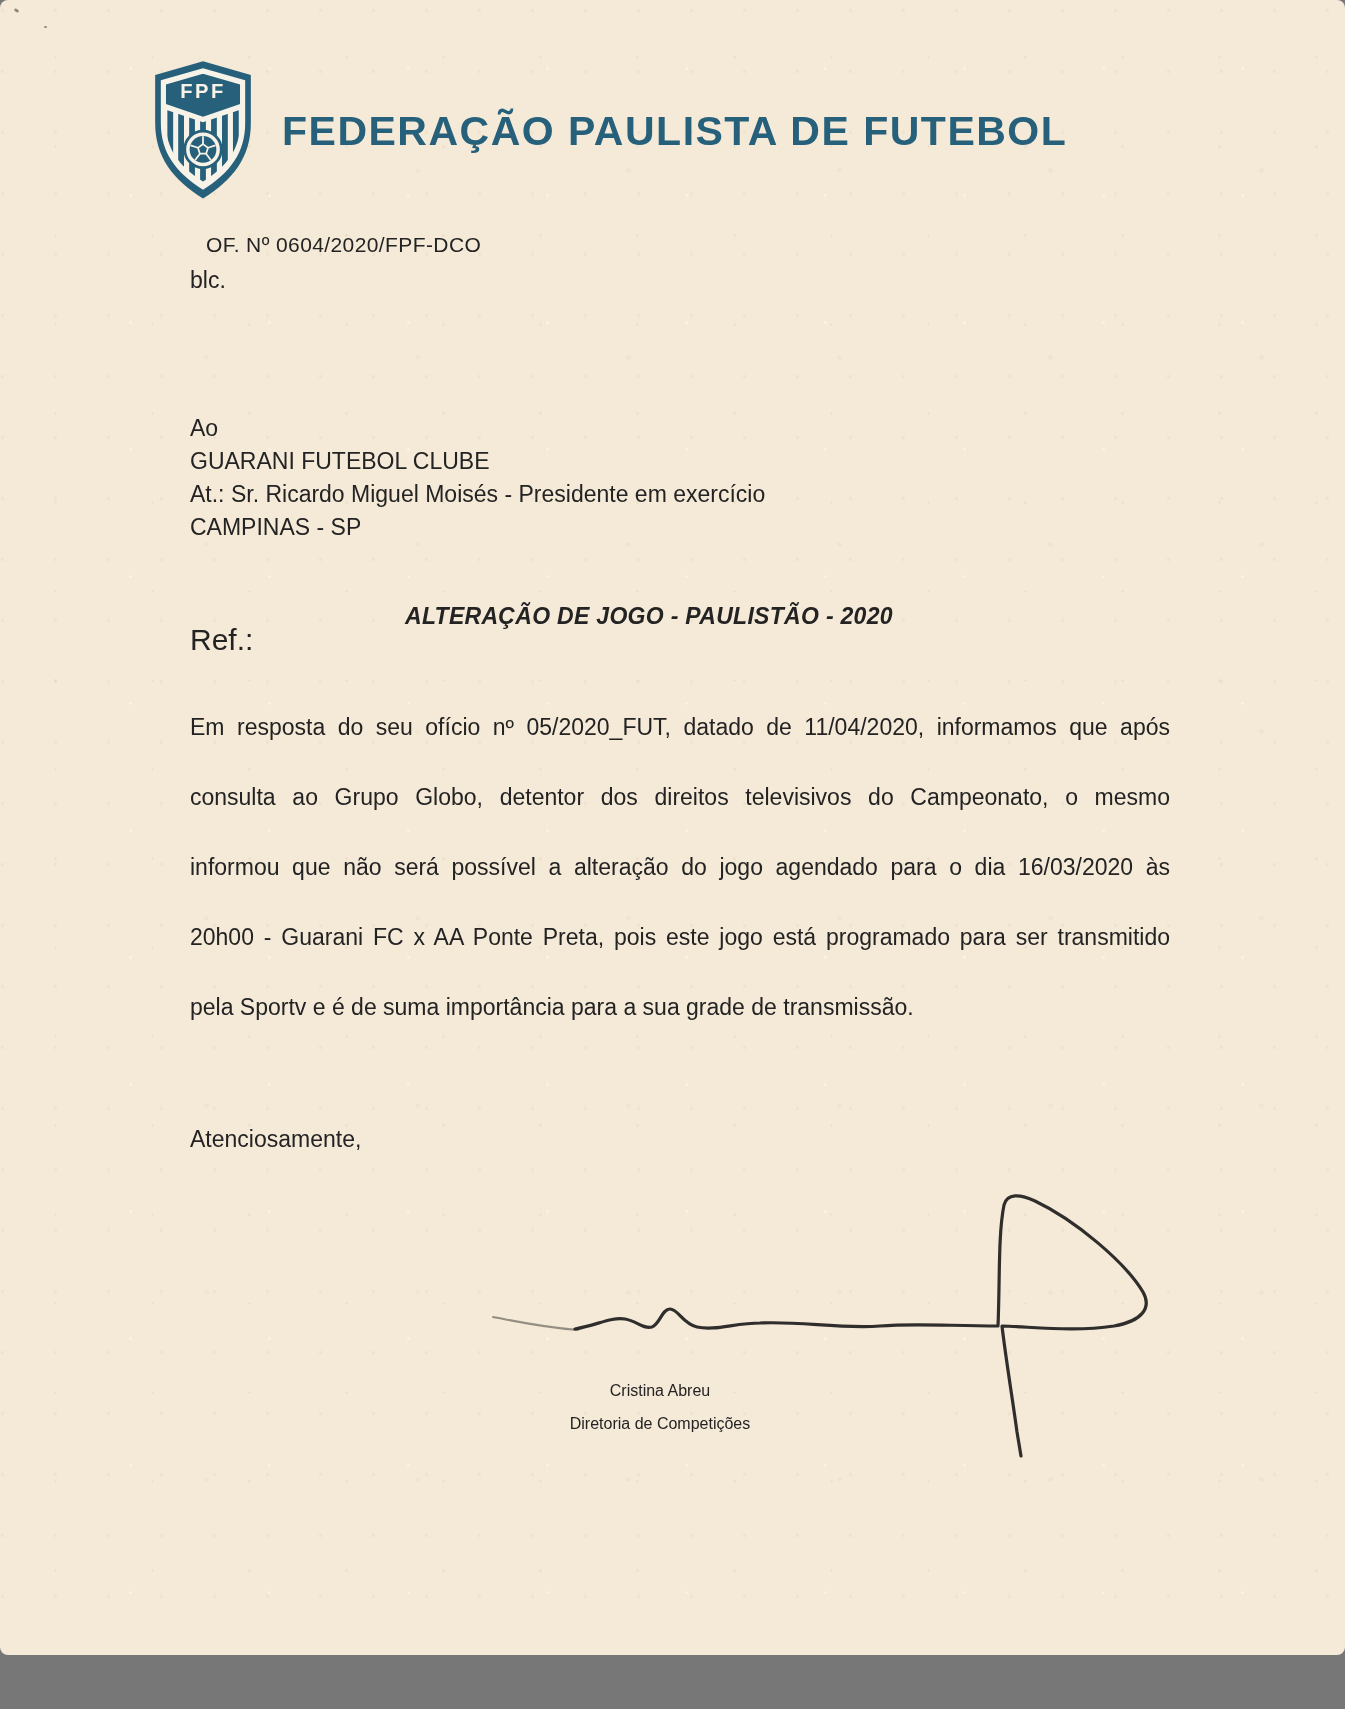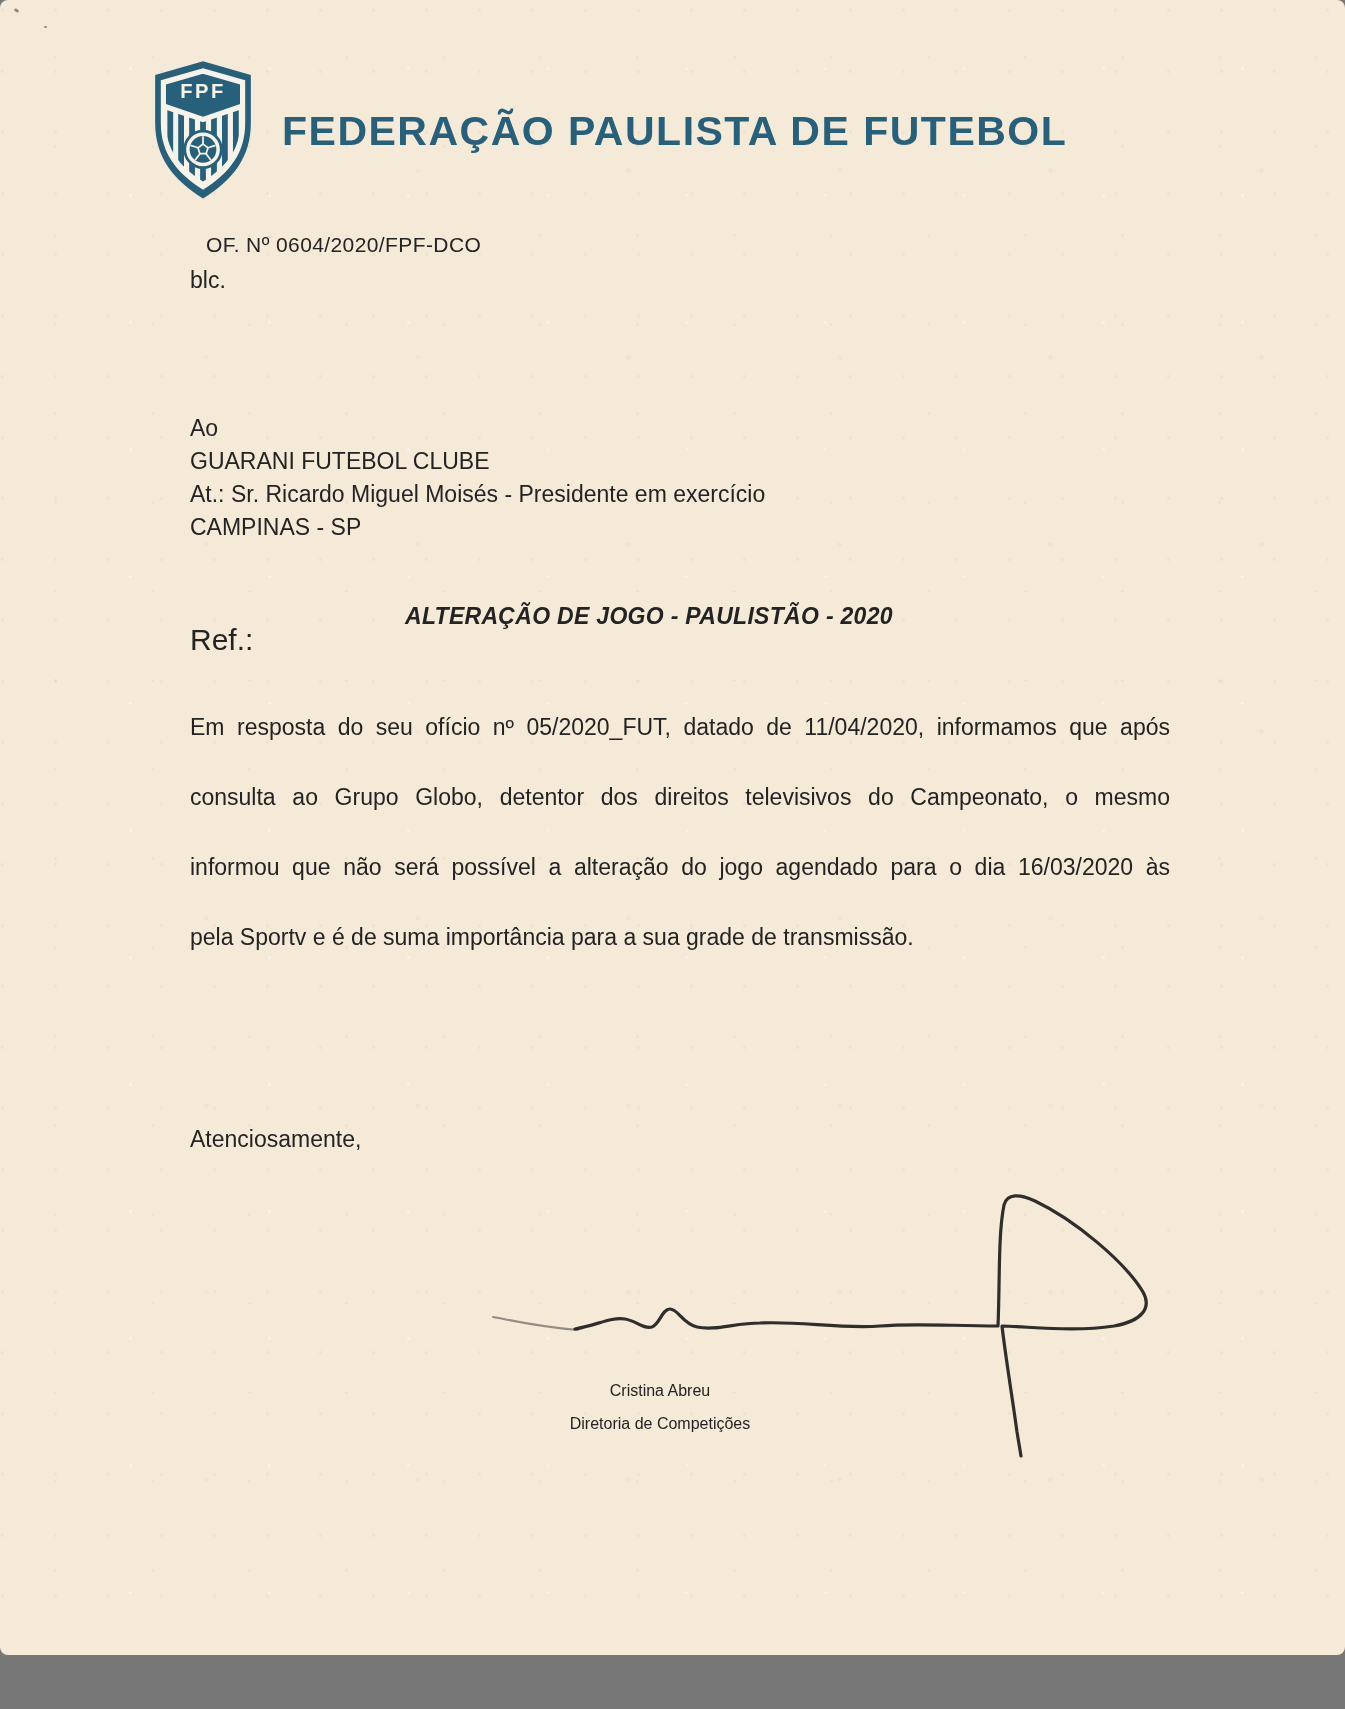--- a/index.html
+++ b/index.html
@@ -120,20 +120,21 @@
     <div>CAMPINAS - SP</div>
   </div>
 
   <div class="abs ref-label">Ref.:</div>
   <div class="abs ref-subject">ALTERAÇÃO DE JOGO - PAULISTÃO - 2020</div>
 
   <div class="abs body-text">
     <div class="body-line">Em resposta do seu ofício nº 05/2020_FUT, datado de 11/04/2020, informamos que após</div>
     <div class="body-line">consulta ao Grupo Globo, detentor dos direitos televisivos do Campeonato, o mesmo</div>
     <div class="body-line">informou que não será possível a alteração do jogo agendado para o dia 16/03/2020 às</div>
+    <div class="body-line">20h00 - Guarani FC x AA Ponte Preta, pois este jogo está programado para ser transmitido</div>
     <div class="body-line">pela Sportv e é de suma importância para a sua grade de transmissão.</div>
   </div>
 
   <div class="abs closing">Atenciosamente,</div>
 
   <svg class="abs signature-svg" viewBox="440 1150 740 340" aria-hidden="true">
     <g fill="none" stroke="#1d1d1d" stroke-linecap="round" stroke-linejoin="round">
       <path d="M493 1317 C515 1321, 540 1327, 578 1330" stroke-width="2" opacity="0.45"></path>
       <path d="M575 1329
                C598 1325, 610 1317, 625 1319

